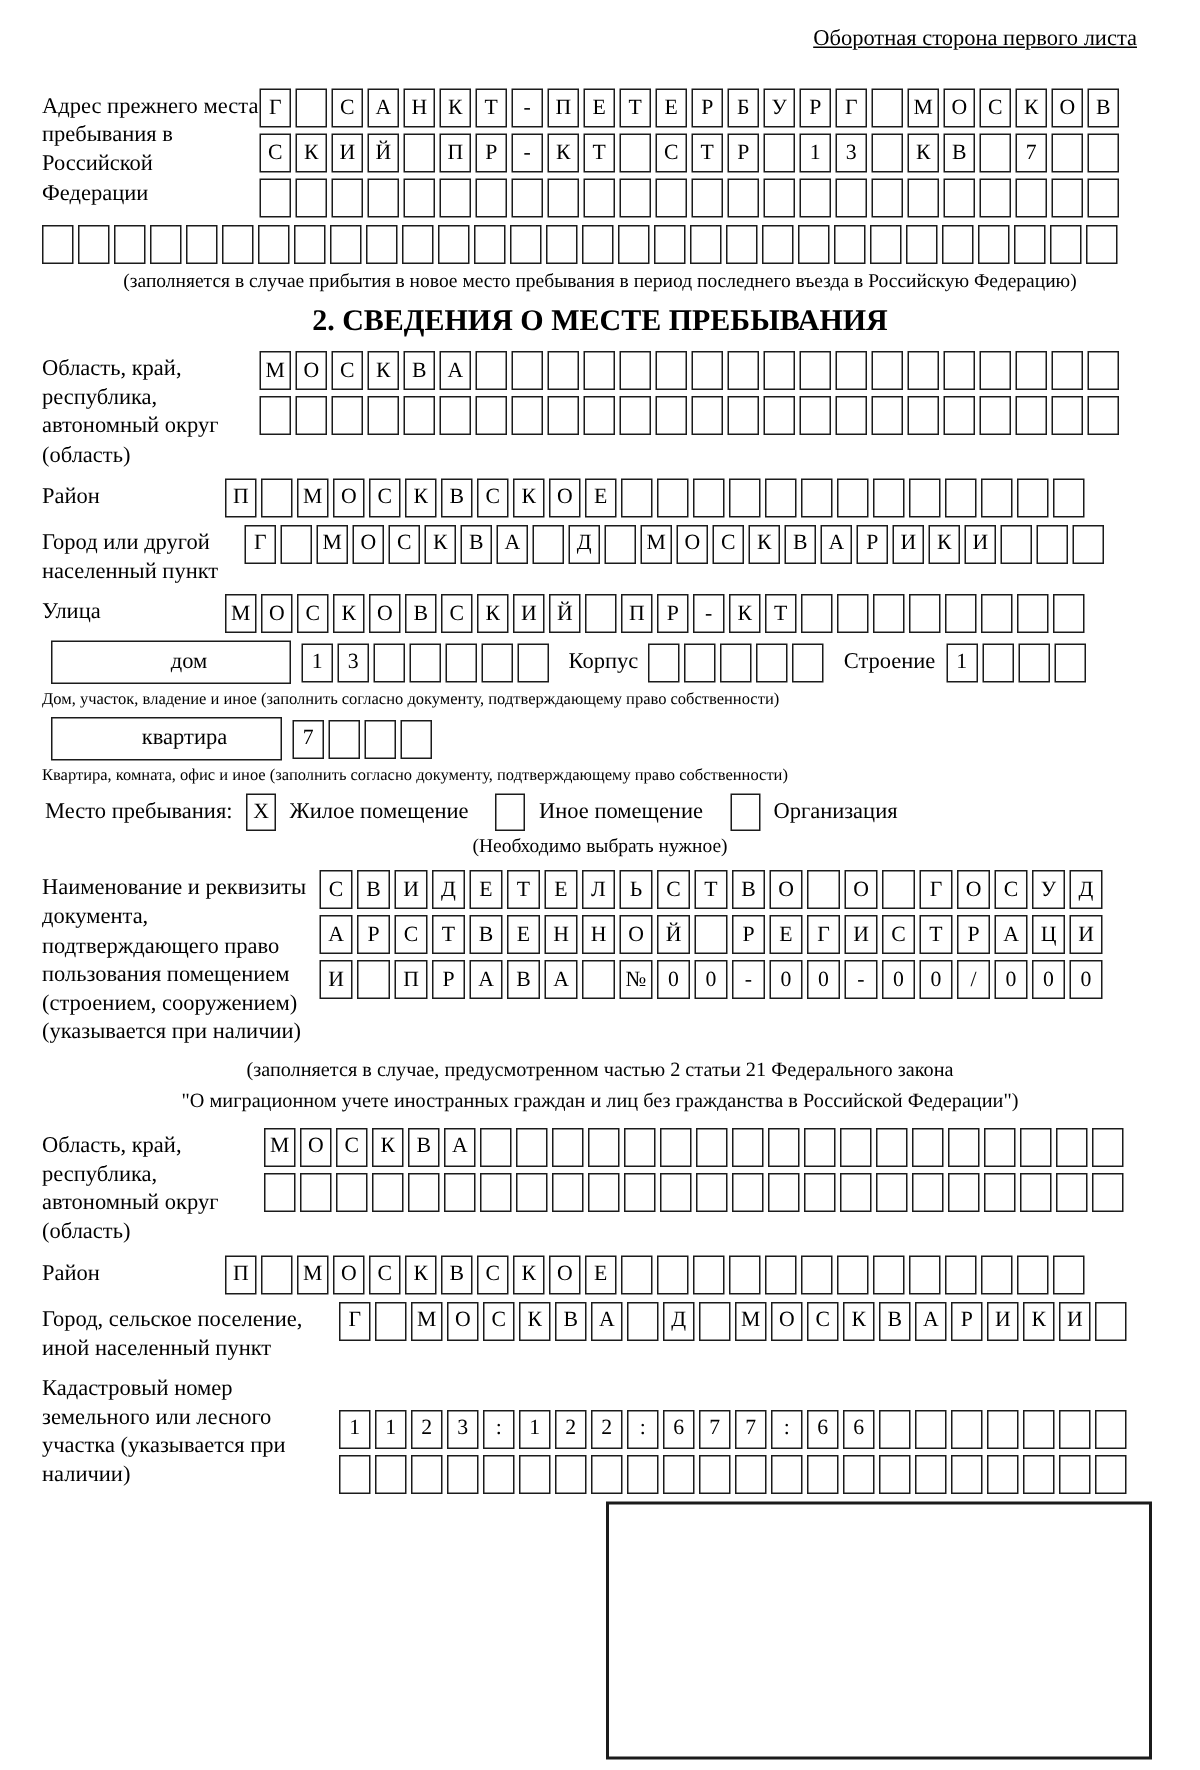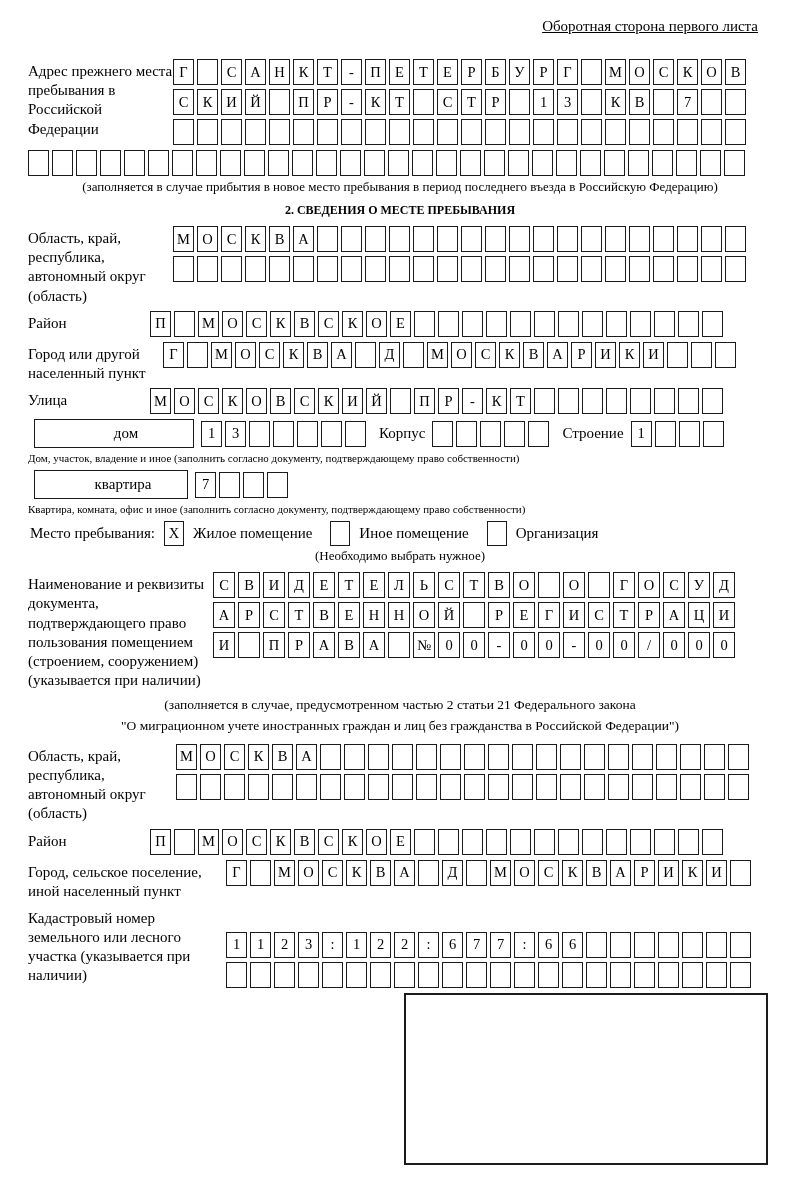--- a/index.html
+++ b/index.html
@@ -25,21 +25,21 @@
     border:1.5px solid #1b1b1b;
     display:flex; align-items:center; justify-content:center;
     font-size:14.5px;
   }
   .cells.doc .cell { width:22px; min-width:22px; }
 
   .fullrow { margin:4px 0 3px 0; }
   .note-center { font-size:13px; text-align:center; margin:2px 0 8px 0; }
   .note-left { font-size:11px; margin:2px 0 6px 0; }
 
-  .sec-title { font-weight:bold; font-size:12px; text-align:center; margin:8px 0 8px 0; }
+  .sec-title { font-weight:bold; font-size:20px; text-align:center; margin:8px 0 8px 0; }
 
   .house-row { display:flex; align-items:center; margin:4px 0 4px 6px; font-size:15px; }
   .boxed-label {
     border:1.5px solid #1b1b1b; height:29px;
     display:flex; align-items:center; justify-content:center;
     font-size:15px;
     padding-left:24px;
   }
   .bw160 { width:160px; margin-right:7px; }
   .bw195 { width:154px; margin-right:7px; }

